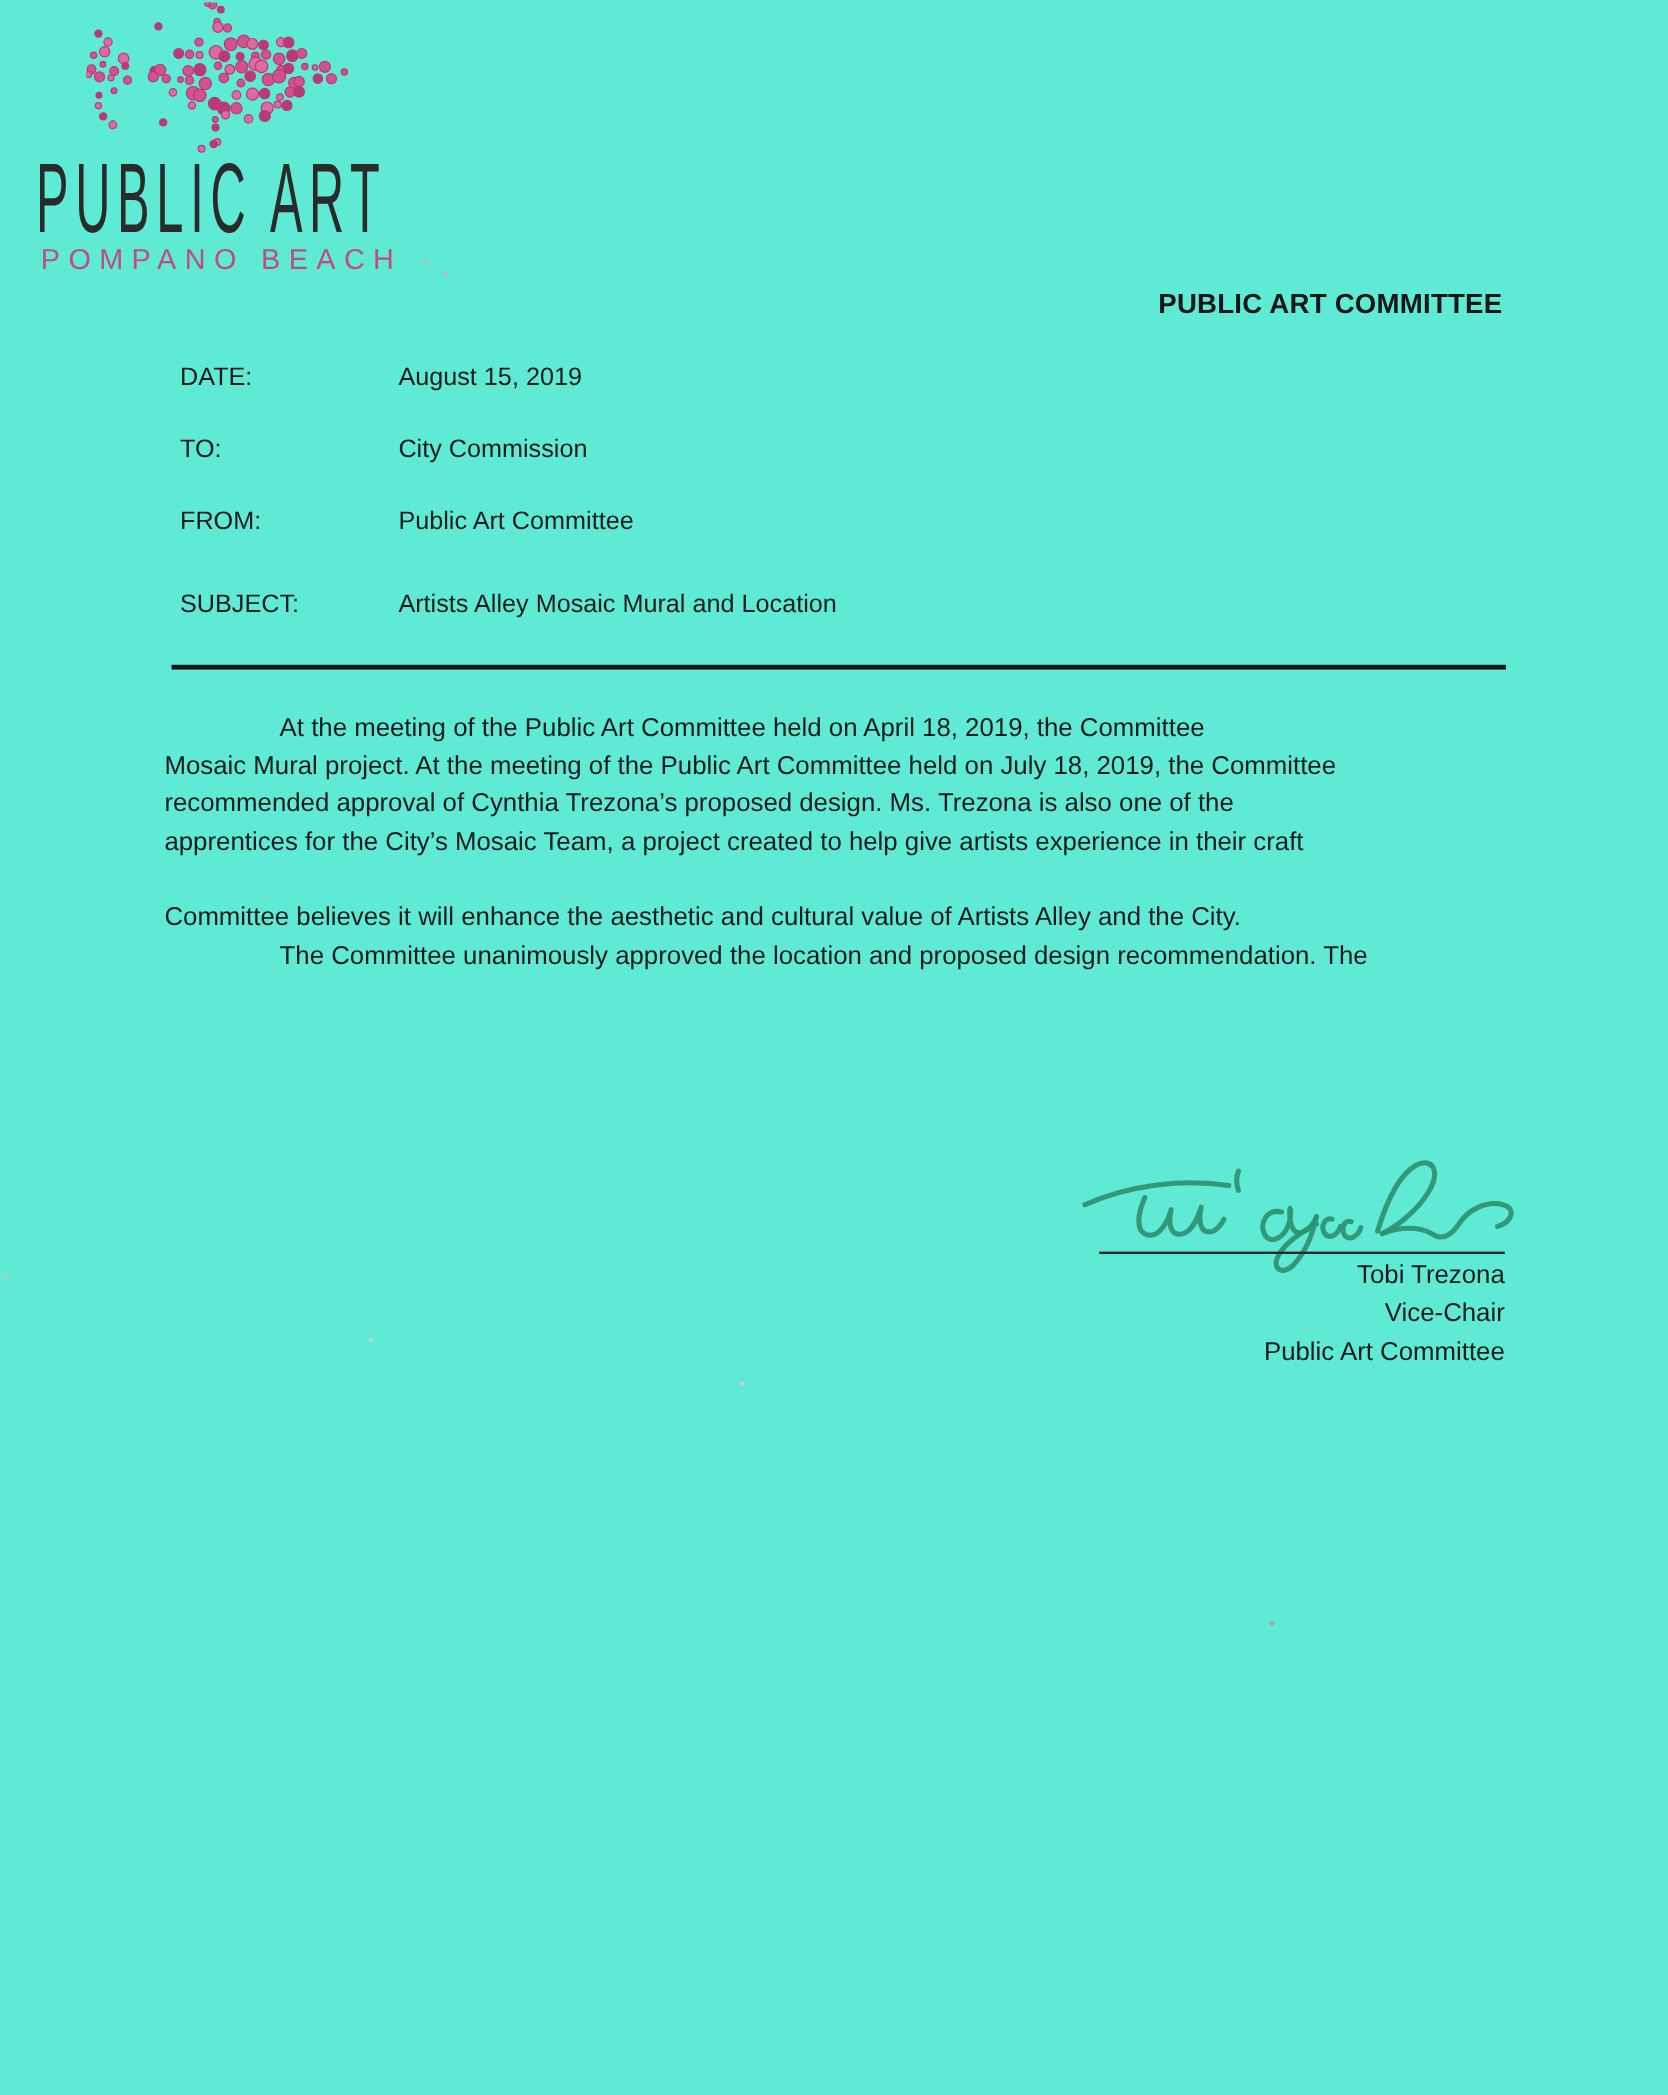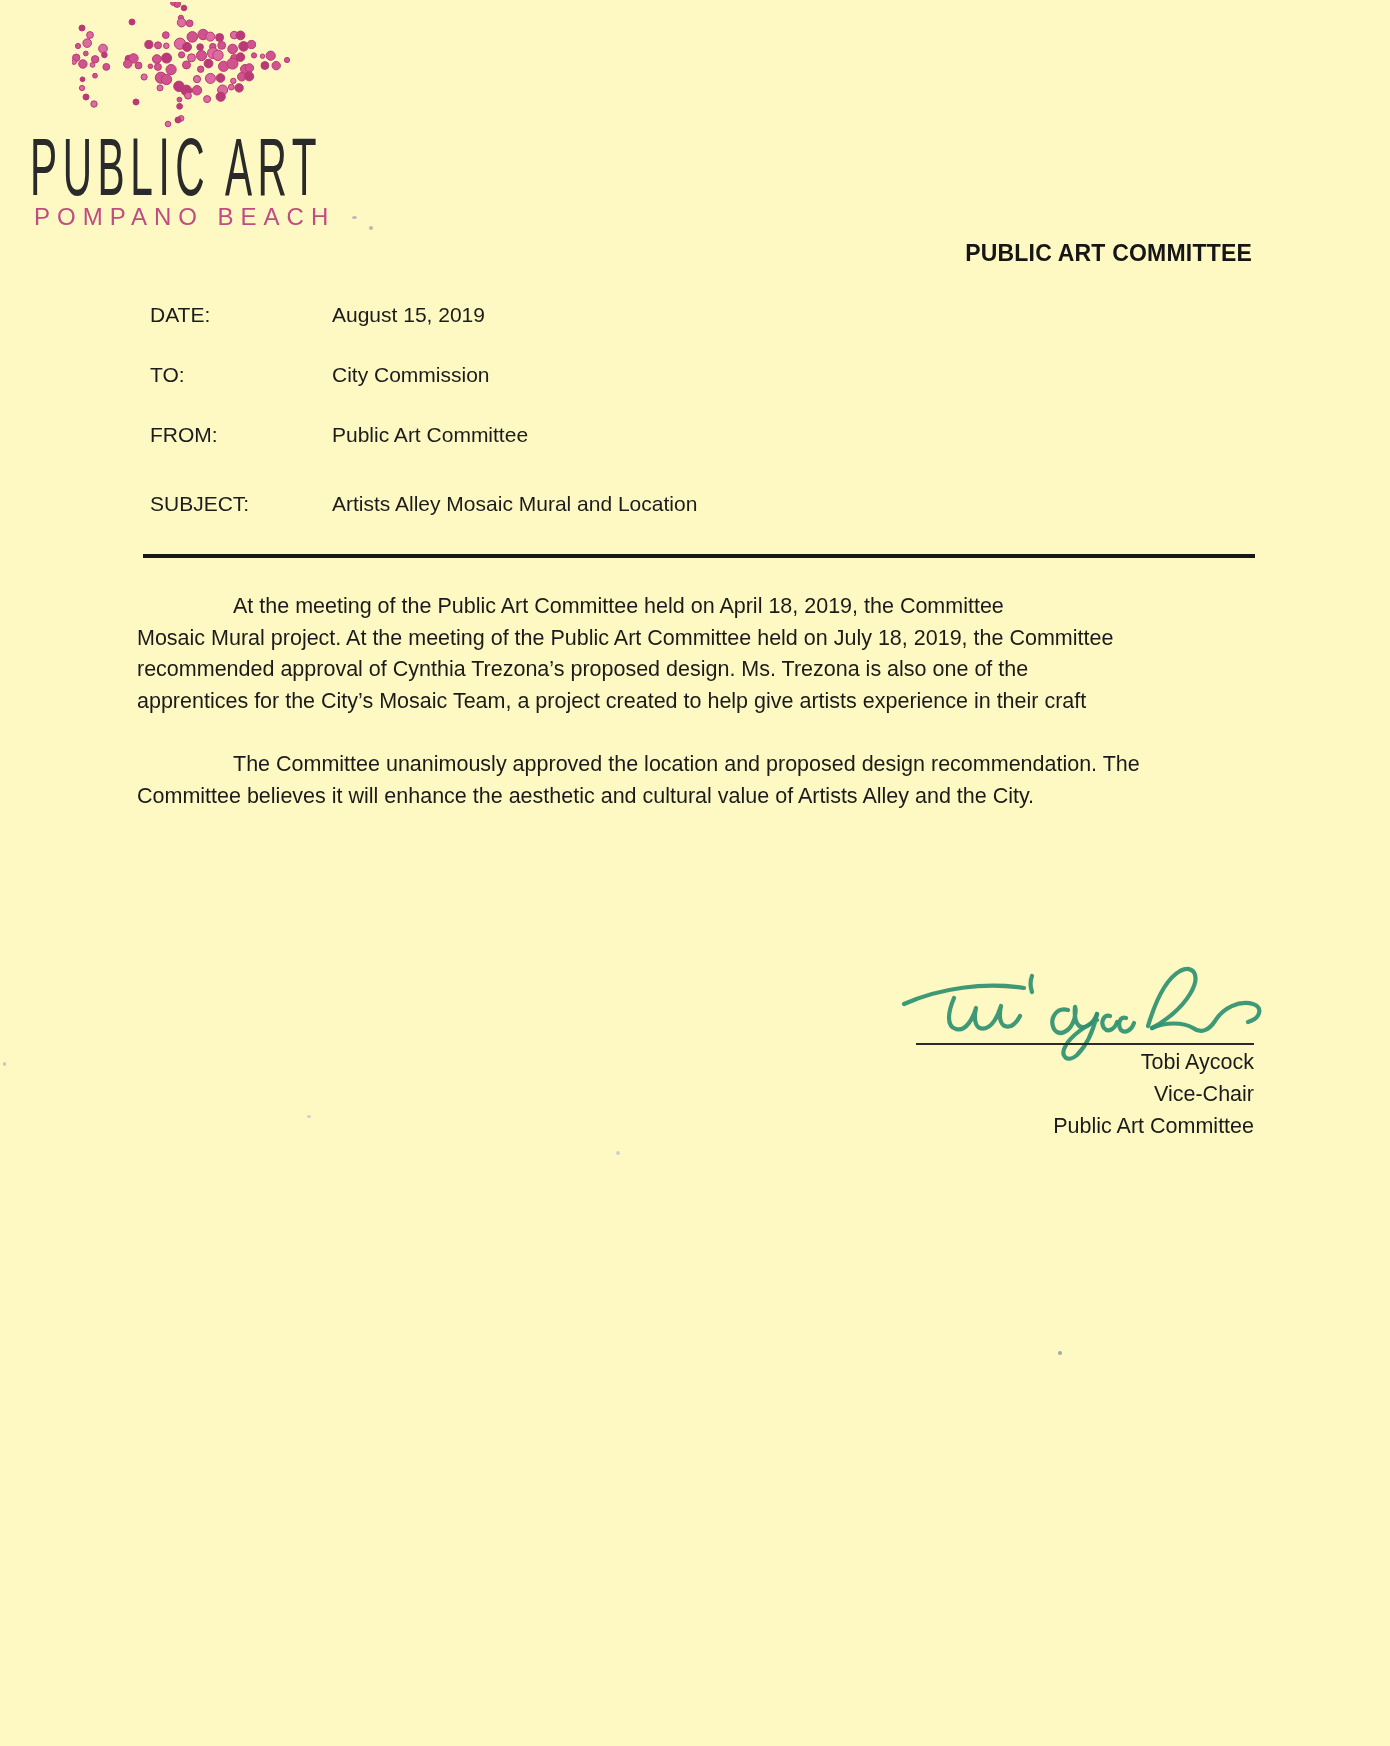--- a/index.html
+++ b/index.html
@@ -1,19 +1,19 @@
 <!DOCTYPE html>
 <html><head>
 <meta charset="utf-8">
 <style>
   html,body{margin:0;padding:0;background:#ffffff;}
   #page{
     position:relative;
     width:1390px;height:1746px;
-    background:#fef9c3;
+    background:#5eead4;
     font-family:"Liberation Sans", sans-serif;
     color:#1d1d1d;
     overflow:hidden;
   }
   
   #logo{position:absolute;left:0;top:0;width:420px;height:240px;}
   #fish{position:absolute;left:72px;top:2px;width:220px;height:126px;}
   .wordmark{
     position:absolute;left:30px;top:118px;
     font-size:58px;font-weight:400;color:#2a2a2a;
@@ -193,40 +193,40 @@
   <div class="rule"></div>
 
   <div id="letter-body">
       <div class="para">
         <div class="line first">At the meeting of the Public Art Committee held on April 18, 2019, the Committee</div>
         <div class="line">Mosaic Mural project. At the meeting of the Public Art Committee held on July 18, 2019, the Committee</div>
         <div class="line">recommended approval of Cynthia Trezona’s proposed design. Ms. Trezona is also one of the</div>
         <div class="line">apprentices for the City’s Mosaic Team, a project created to help give artists experience in their craft</div>
       </div>
       <div class="para">
+        <div class="line">Committee believes it will enhance the aesthetic and cultural value of Artists Alley and the City.</div>
         <div class="line first">The Committee unanimously approved the location and proposed design recommendation. The</div>
-        <div class="line">Committee believes it will enhance the aesthetic and cultural value of Artists Alley and the City.</div>
       </div>
     </div>
 
   <svg id="sig-svg" viewBox="0 0 376 104">
     <g id="sig-strokes" fill="none" stroke-linecap="round" stroke-linejoin="round">
         <path d="M8,40 C44,24 88,18 128,24" stroke="#2f9171" stroke-width="4.2" opacity="0.93"></path>
         <path d="M58,34 C52,48 50,62 60,65 C70,68 77,54 80,44 C77,57 80,67 90,64 C99,61 103,48 105,42 C102,55 105,65 115,62 C119,60 122,56 124,52" stroke="#2f9171" stroke-width="4.2" opacity="0.93"></path>
         <path d="M136,12 C134,17 134,22 136,28" stroke="#2f9171" stroke-width="4.2" opacity="0.93"></path>
         <path d="M172,46 C160,43 153,55 158,65 C163,73 174,68 178,56 C180,49 180,45 179,43 C178,53 180,65 189,63 C195,61 199,55 201,50" stroke="#2f9171" stroke-width="4.2" opacity="0.93"></path>
         <path d="M201,50 C198,64 192,80 181,91 C172,99 163,93 170,81 C176,71 188,63 201,56" stroke="#2f9171" stroke-width="4.2" opacity="0.93"></path>
         <path d="M214,52 C208,50 204,58 208,64 C212,69 219,65 221,58" stroke="#2f9171" stroke-width="4.2" opacity="0.93"></path>
         <path d="M230,54 C224,52 221,60 225,66 C229,70 236,66 238,59" stroke="#2f9171" stroke-width="4.2" opacity="0.93"></path>
         <path d="M252,62 C258,42 268,16 284,7 C298,0 305,12 294,30 C285,45 268,58 256,64" stroke="#2f9171" stroke-width="4.2" opacity="0.93"></path>
         <path d="M256,64 C270,58 287,58 297,64 C305,70 313,66 319,57 C327,44 343,36 357,40 C367,43 365,54 352,58" stroke="#2f9171" stroke-width="4.2" opacity="0.93"></path>
       </g>
   </svg>
   <div class="sig-underline"></div>
-  <div class="sig-text" id="sig-name">Tobi Aycock</div>
+  <div class="sig-text" id="sig-name">Tobi Trezona</div>
   <div class="sig-text" id="sig-title">Vice-Chair</div>
   <div class="sig-text" id="sig-org">Public Art Committee</div>
 
   <div class="speck s1"></div>
   <div class="speck s2"></div>
   <div class="speck s3"></div>
   <div class="speck s4"></div>
   <div class="speck s5"></div>
   <div class="speck s6"></div>
 </div>

